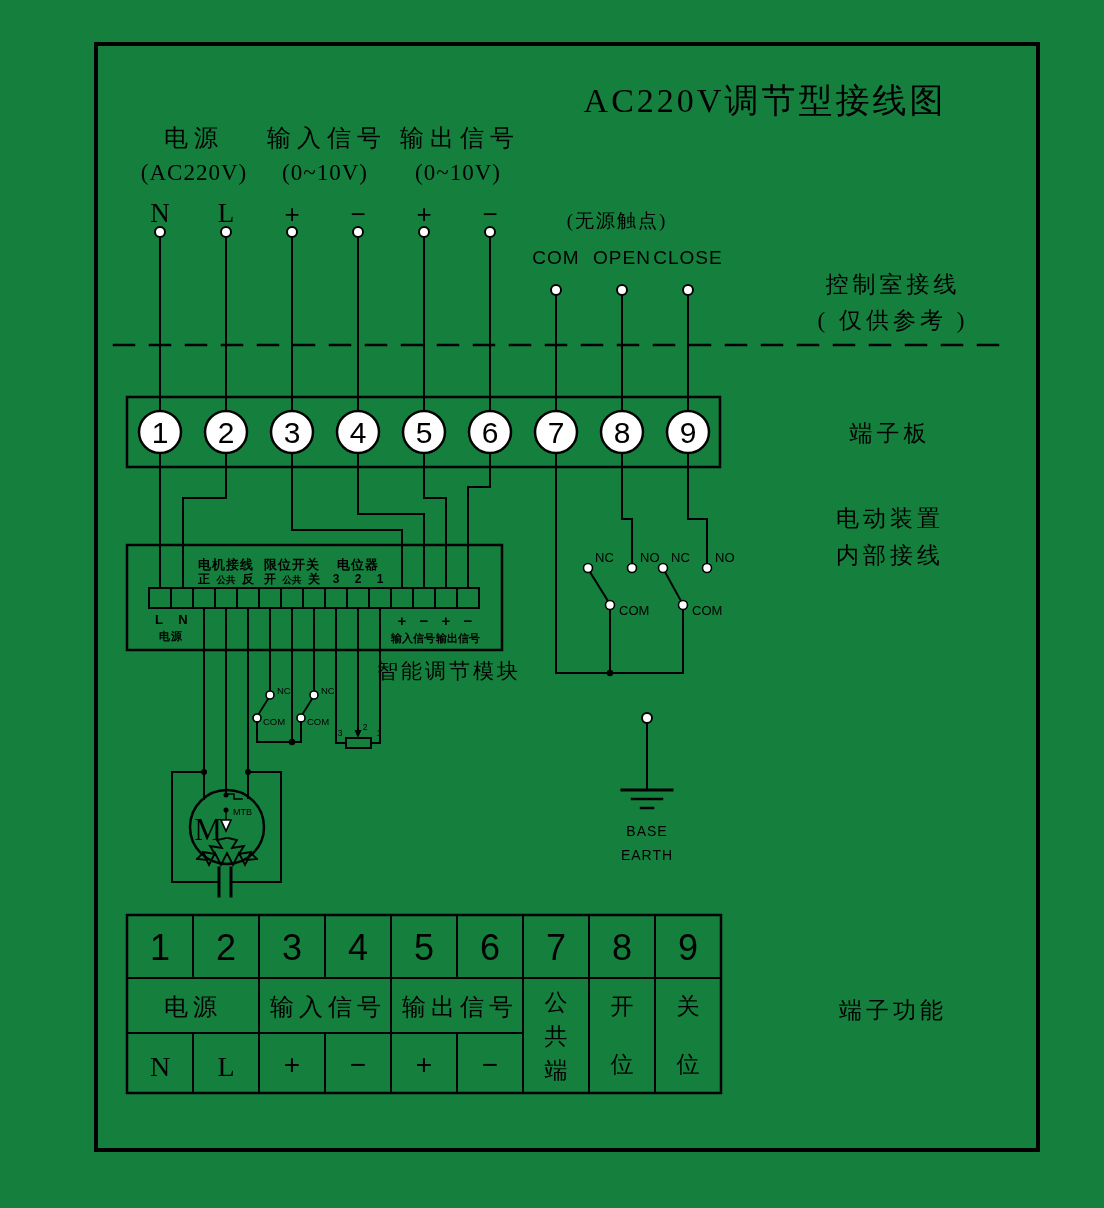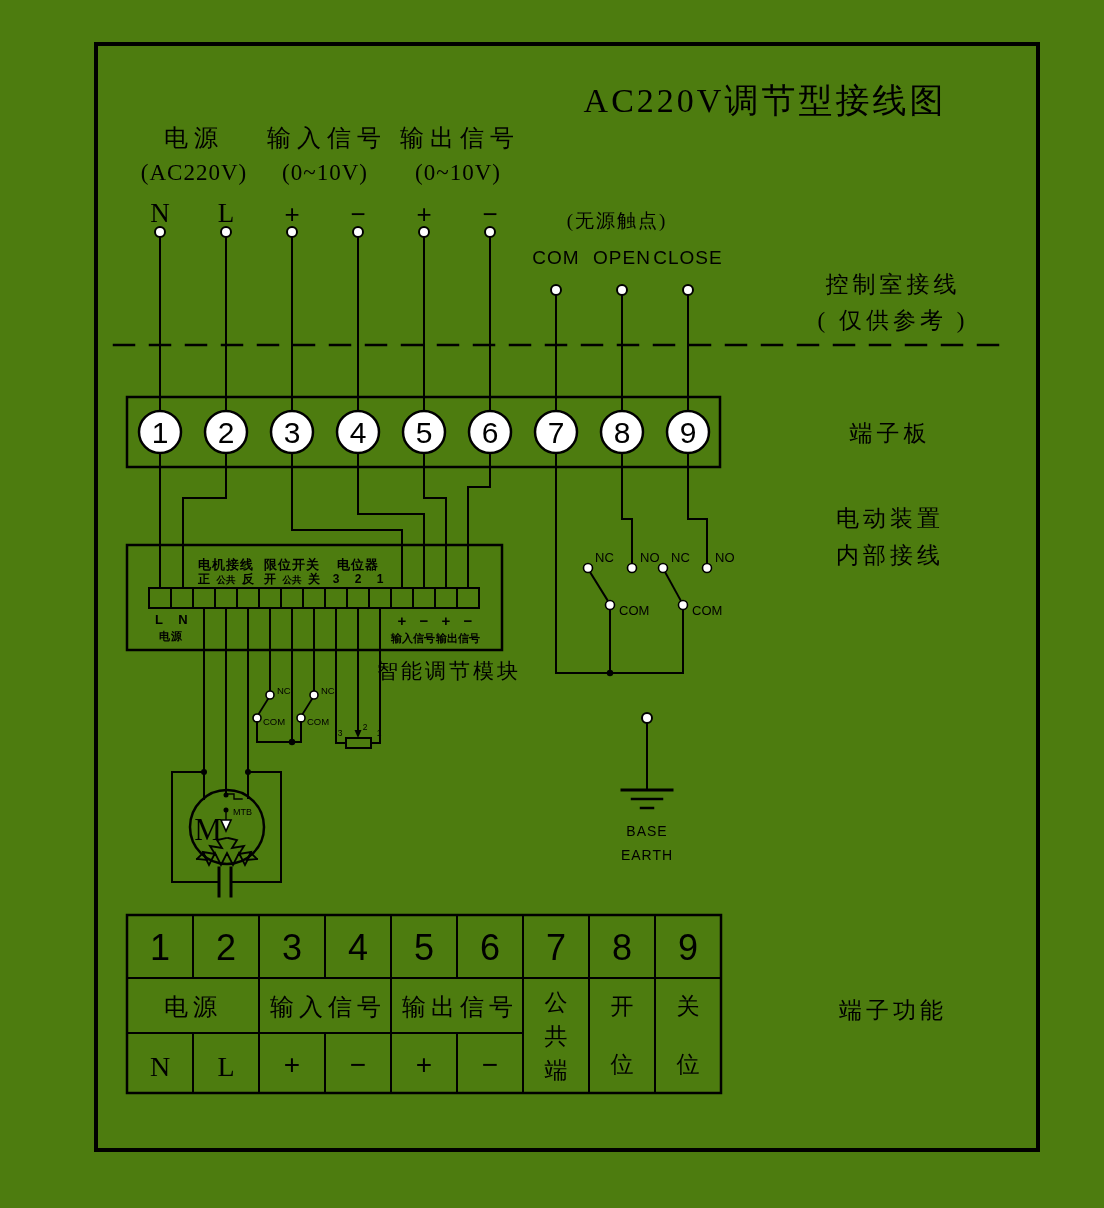--- a/index.html
+++ b/index.html
@@ -1,16 +1,16 @@
 <!DOCTYPE html>
 <html><head>
 <meta charset="utf-8">
 <style>
   html,body{margin:0;padding:0;background:#fff;}
-  .canvas{position:relative;width:1104px;height:1208px;background:#4d7c0f;overflow:hidden;}
+  .canvas{position:relative;width:1104px;height:1208px;background:#15803d;overflow:hidden;}
   svg{position:absolute;left:0;top:0;}
   svg line, svg path, svg rect, svg circle, svg polygon, svg polyline{stroke:#000;fill:none;stroke-linecap:square;}
   .sw1{stroke-width:1.4;} .sw18{stroke-width:1.8;} .sw2{stroke-width:2;} .sw25{stroke-width:2.5;}
   .sw3{stroke-width:3;} .sw4{stroke-width:4;}
   .white{fill:#fff;}
   .dot{fill:#000;stroke:none;}
   .holo{fill:#fff;stroke:#000;stroke-width:1.6;}
   text{fill:#000;stroke:none;text-anchor:middle;}
   .serif{font-family:"Liberation Serif","DejaVu Serif",serif;}
   .sans{font-family:"Liberation Sans","DejaVu Sans",sans-serif;}

